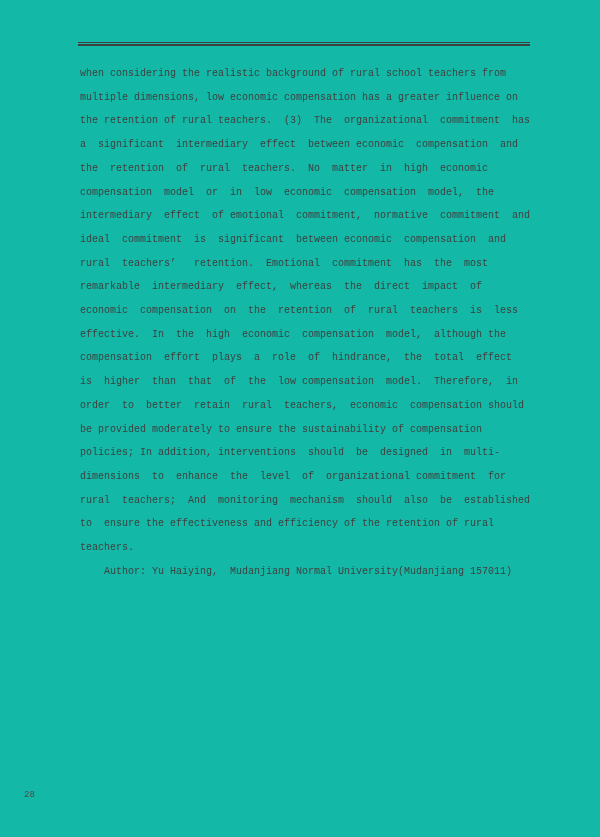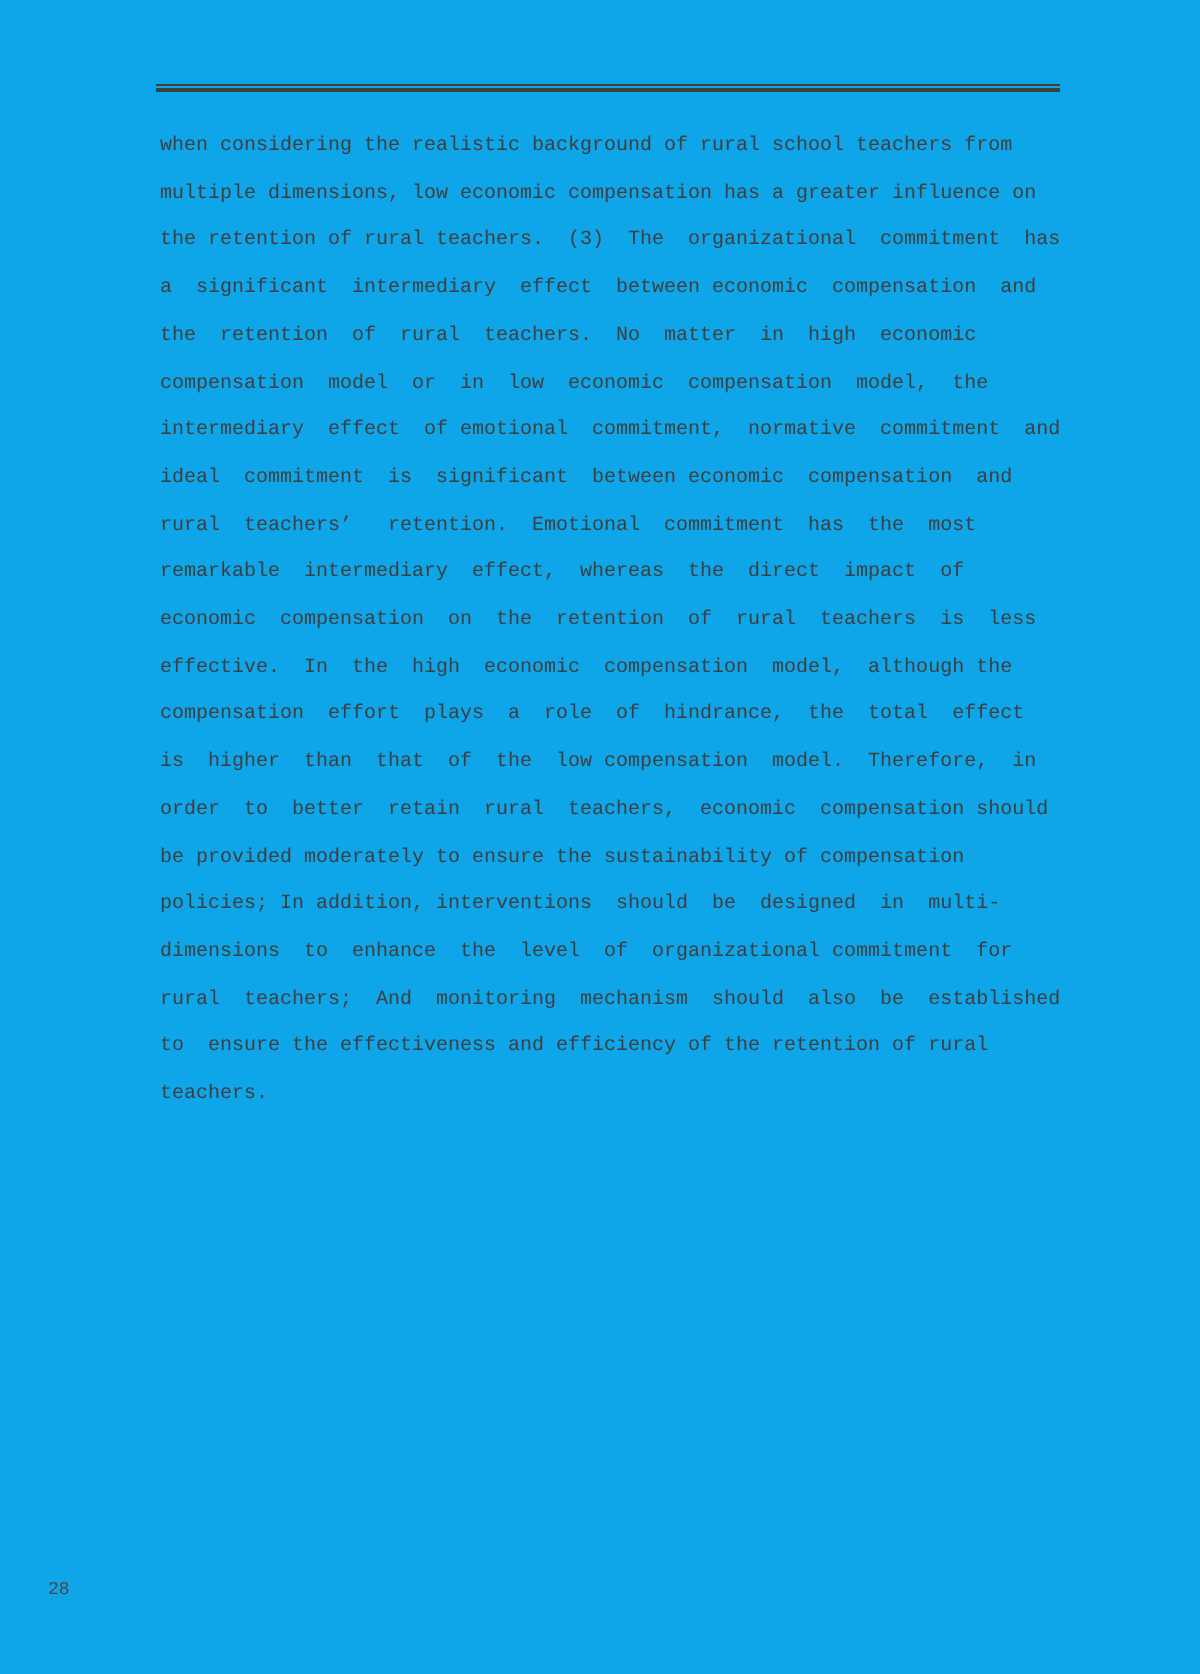--- a/index.html
+++ b/index.html
@@ -11,21 +11,21 @@
     position: relative;
     width: 600px;
     height: 837px;
     overflow: hidden;
     font-family: "Liberation Mono", "DejaVu Sans Mono", monospace;
     color: #3f3f3f;
   }
   .page {
     position: absolute;
     inset: 0;
-    background: #0ea5e9;
+    background: #14b8a6;
   }
   .header-rule {
     position: absolute;
     left: 78px;
     top: 42px;
     width: 452px;
     height: 1px;
     border-top: 1px solid #3f3f3f;
     border-bottom: 2px solid #3f3f3f;
   }
@@ -75,17 +75,18 @@
 effective.  In  the  high  economic  compensation  model,  although the
 compensation  effort  plays  a  role  of  hindrance,  the  total  effect
 is  higher  than  that  of  the  low compensation  model.  Therefore,  in
 order  to  better  retain  rural  teachers,  economic  compensation should
 be provided moderately to ensure the sustainability of compensation
 policies; In addition, interventions  should  be  designed  in  multi-
 dimensions  to  enhance  the  level  of  organizational commitment  for
 rural  teachers;  And  monitoring  mechanism  should  also  be  established
 to  ensure the effectiveness and efficiency of the retention of rural
 teachers.</div>
+    <div class="text-block">    Author: Yu Haiying,  Mudanjiang Normal University(Mudanjiang 157011)</div>
   </div>
 
   <div class="page-number">28</div>
 
 </div>
 
 </body></html>

